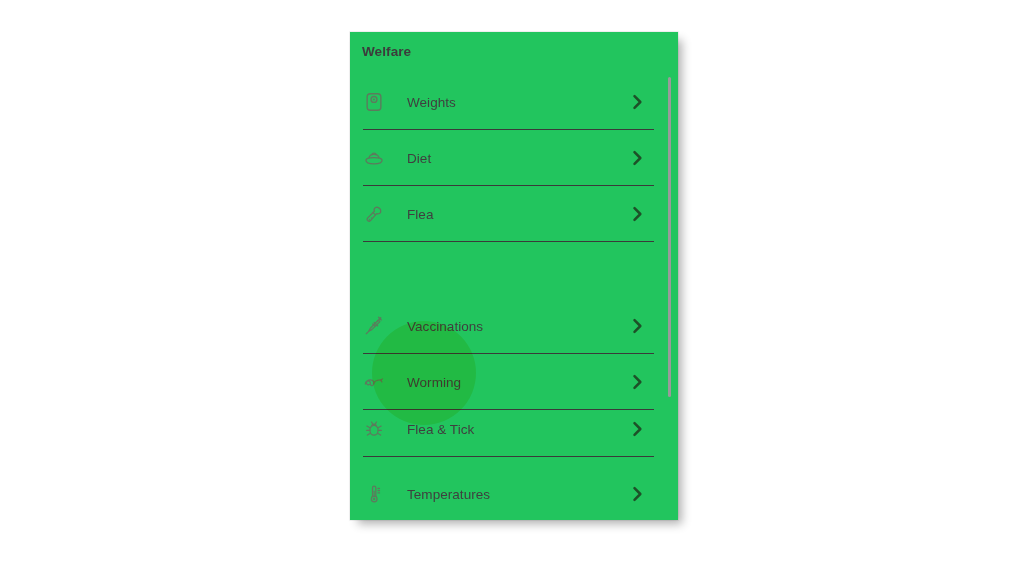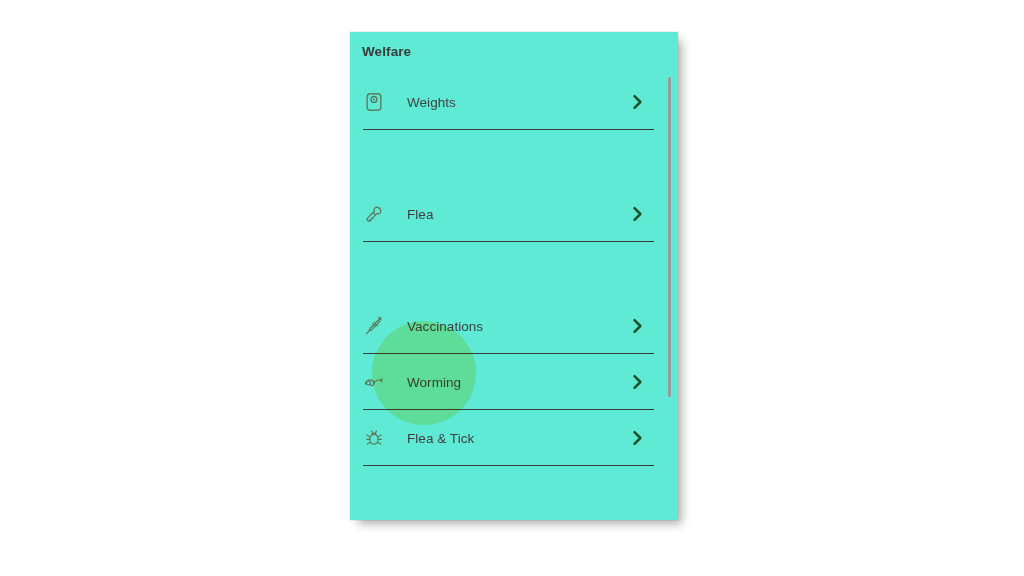--- a/index.html
+++ b/index.html
@@ -15,21 +15,21 @@
     position: relative;
   }
 
   
   #welfare-panel {
     position: absolute;
     left: 350px;
     top: 32px;
     width: 328px;
     height: 488px;
-    background: #5eead4;
+    background: #22c55e;
     box-shadow: 6px 6px 9px -2px rgba(0,0,0,0.30),
                 0 0 0 0.6px rgba(0,0,0,0.10);
     box-sizing: border-box;
     overflow: hidden;
   }
 
   
   #panel-title {
     position: absolute;
     left: 12px;
@@ -142,20 +142,35 @@
         </svg>
       </span>
       <span class="row-label">Weights</span>
       <span class="row-chevron">
         <svg viewBox="0 0 24 24" fill="none" stroke="#1d5128" stroke-width="3" stroke-linecap="round" stroke-linejoin="round">
           <polyline points="9,5 16,12 9,19"></polyline>
         </svg>
       </span>
     </div>
 
+    <div class="welfare-row" style="top:56px;">
+      <span class="row-icon">
+        <svg viewBox="0 0 24 24" fill="none" stroke="#5d7a5d" stroke-width="1.4">
+          <path d="M3.2 14.5 C3.2 12.6 7 11.6 12 11.6 C17 11.6 20.8 12.6 20.8 14.5 C20.8 16.8 17.2 18.4 12 18.4 C6.8 18.4 3.2 16.8 3.2 14.5 Z"></path>
+          <path d="M6.4 12.1 C6.9 9.6 9.2 8.0 12 8.0 C14.8 8.0 17.1 9.6 17.6 12.1"></path>
+          <path d="M9.3 8.7 C9.8 7.4 10.8 6.7 12 6.7 C13.2 6.7 14.2 7.4 14.7 8.7"></path>
+        </svg>
+      </span>
+      <span class="row-label">Diet</span>
+      <span class="row-chevron">
+        <svg viewBox="0 0 24 24" fill="none" stroke="#1d5128" stroke-width="3" stroke-linecap="round" stroke-linejoin="round">
+          <polyline points="9,5 16,12 9,19"></polyline>
+        </svg>
+      </span>
+    </div>
 
     <div class="welfare-row" style="top:112px;">
       <span class="row-icon">
         <svg viewBox="0 0 24 24" fill="none" stroke="#5d7a5d" stroke-width="1.4" stroke-linejoin="round">
           <path d="M15.3 4.6 C17.9 5.4 19.6 7.6 19.3 9.6 C19.0 11.3 17.0 12.2 15.0 11.6 L13.6 13.0 L11.0 10.4 L12.4 9.0 C11.6 7.1 12.4 5.2 14.1 4.7 Z"></path>
           <path d="M11.0 10.4 L5.2 16.2 C4.3 17.1 4.3 18.4 5.2 19.2 C6.0 20.0 7.3 20.0 8.2 19.2 L13.6 13.0"></path>
           <circle cx="9.1" cy="16.3" r="0.7" fill="#5d7a5d" stroke="none"></circle>
           <circle cx="7.1" cy="18.0" r="0.7" fill="#5d7a5d" stroke="none"></circle>
         </svg>
       </span>
@@ -197,21 +212,21 @@
         </svg>
       </span>
       <span class="row-label">Worming</span>
       <span class="row-chevron">
         <svg viewBox="0 0 24 24" fill="none" stroke="#1d5128" stroke-width="3" stroke-linecap="round" stroke-linejoin="round">
           <polyline points="9,5 16,12 9,19"></polyline>
         </svg>
       </span>
     </div>
 
-    <div class="welfare-row" style="top:336px;">
+    <div class="welfare-row" style="top:327px;">
       <span class="row-icon">
         <svg viewBox="0 0 24 24" fill="none" stroke="#5d7a5d" stroke-width="1.35" stroke-linecap="round">
           <ellipse cx="12" cy="13.4" rx="4.5" ry="5.4"></ellipse>
           <path d="M9.2 9.4 C9.6 7.5 10.6 6.6 12 6.6 C13.4 6.6 14.4 7.5 14.8 9.4"></path>
           <path d="M10.6 6.6 L9.3 4.4"></path>
           <path d="M13.4 6.6 L14.7 4.4"></path>
           <path d="M7.5 10.6 L4.2 8.8"></path>
           <path d="M16.5 10.6 L19.8 8.8"></path>
           <path d="M7.5 13.6 L4.0 13.6"></path>
           <path d="M16.5 13.6 L20.0 13.6"></path>
@@ -220,20 +235,39 @@
         </svg>
       </span>
       <span class="row-label">Flea &amp; Tick</span>
       <span class="row-chevron">
         <svg viewBox="0 0 24 24" fill="none" stroke="#1d5128" stroke-width="3" stroke-linecap="round" stroke-linejoin="round">
           <polyline points="9,5 16,12 9,19"></polyline>
         </svg>
       </span>
     </div>
 
+    <div class="welfare-row" style="top:392px;">
+      <span class="row-icon">
+        <svg viewBox="0 0 24 24" fill="none" stroke="#5d7a5d" stroke-width="1.4" stroke-linecap="round">
+          <path d="M10.4 14.6 V5.2 a1.8 1.8 0 0 1 3.6 0 v9.4"></path>
+          <circle cx="12.2" cy="17.4" r="3.1"></circle>
+          <circle cx="12.2" cy="17.4" r="1.3" fill="#5d7a5d" stroke="none"></circle>
+          <path d="M12.2 15.0 V9.0" stroke-width="1.2"></path>
+          <path d="M16.4 6.0 h1.6"></path>
+          <path d="M16.4 8.4 h1.6"></path>
+          <path d="M16.4 10.8 h1.6"></path>
+        </svg>
+      </span>
+      <span class="row-label">Temperatures</span>
+      <span class="row-chevron">
+        <svg viewBox="0 0 24 24" fill="none" stroke="#1d5128" stroke-width="3" stroke-linecap="round" stroke-linejoin="round">
+          <polyline points="9,5 16,12 9,19"></polyline>
+        </svg>
+      </span>
+    </div>
 
   </div>
 
   <div id="panel-scrollbar-track"></div>
   <div id="panel-scrollbar-thumb"></div>
 
 </div>
 
 <div id="worming-highlight"></div>
 

